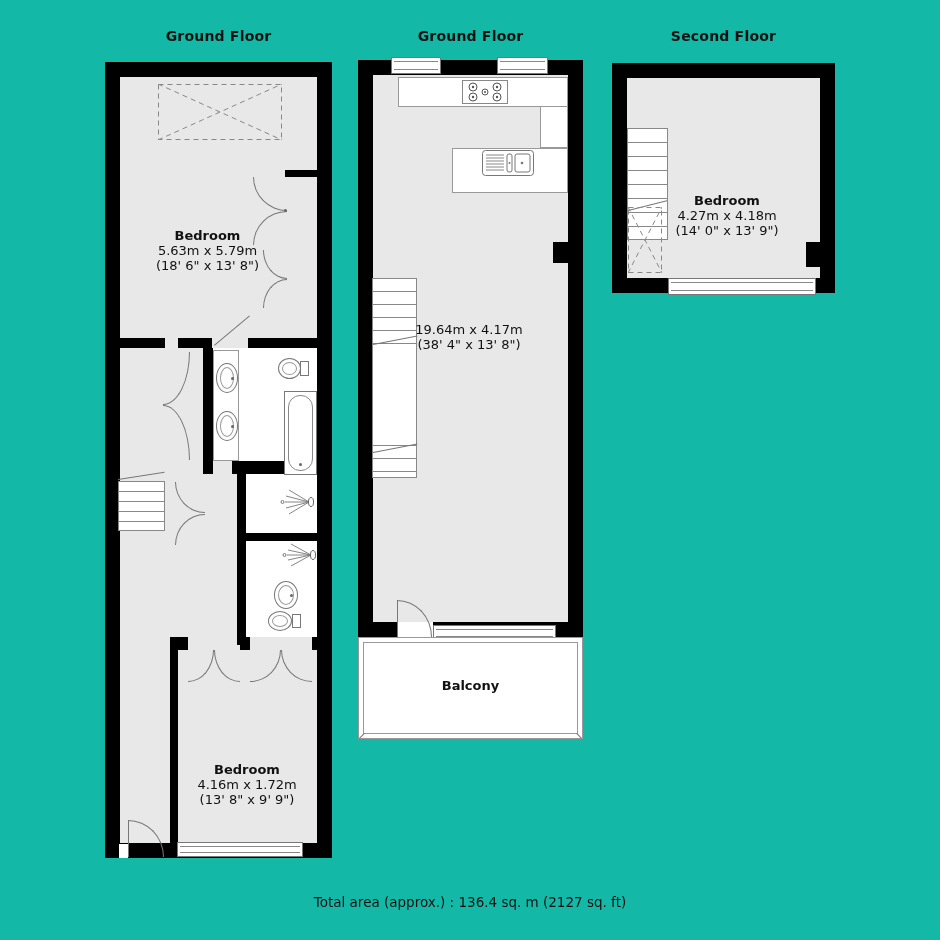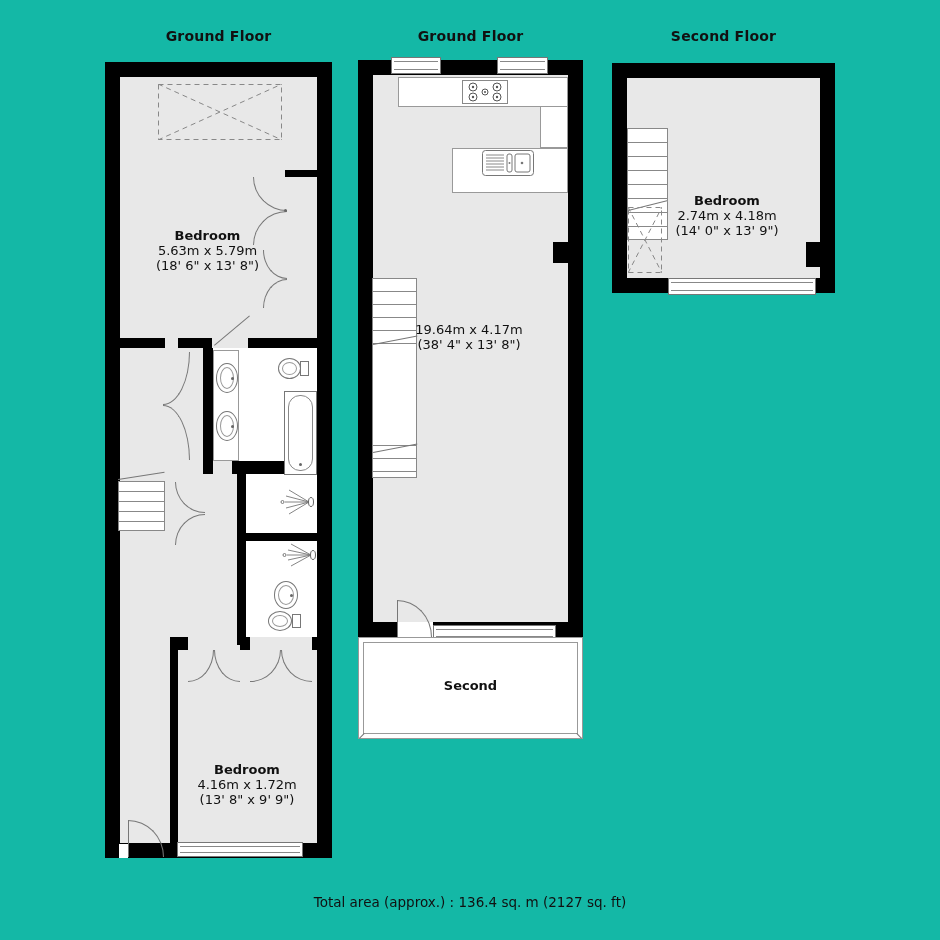--- a/index.html
+++ b/index.html
@@ -216,21 +216,21 @@
       <i></i>
     </div>
 
   <div class="label" style="left:383px;top:322px;width:172px;">
     <div>19.64m x 4.17m</div>
     <div>(38' 4" x 13' 8")</div>
   </div>
 
   <div class="balcony" style="left:358px;top:637px;width:225px;height:102px;">
     <i></i>
-    <div class="blabel">Second</div>
+    <div class="blabel">Balcony</div>
   </div>
   <div class="line" style="left:359px;top:738px;width:7px;transform:rotate(-45deg);"></div>
   <div class="line" style="left:577px;top:733px;width:7px;transform:rotate(45deg);"></div>
 
   <div class="wall" style="left:612px;top:63px;width:223px;height:230px;"></div>
   <div class="floor" style="left:627px;top:78px;width:193px;height:200px;"></div>
 
   <div class="stairs" style="left:627px;top:128px;width:41px;height:112px;">
     <div class="treads" style="top:0;bottom:0;background-image:repeating-linear-gradient(to bottom,transparent 0 13px,#888 13px 14px);"></div>
   </div>
@@ -243,21 +243,21 @@
   </svg>
 
   <div class="wall" style="left:806px;top:242px;width:14px;height:25px;"></div>
 
   <div class="window" style="left:668px;top:278px;width:148px;height:17px;">
       <i></i>
     </div>
 
   <div class="label" style="left:652px;top:153px;width:150px;">
     <div class="lname">Bedroom</div>
-    <div>2.74m x 4.18m</div>
+    <div>4.27m x 4.18m</div>
     <div>(14' 0" x 13' 9")</div>
   </div>
 
   <div class="footer">
     <div>Total area (approx.) : 136.4 sq. m (2127 sq. ft)</div>
   </div>
 
 </div>
 
 </body></html>

